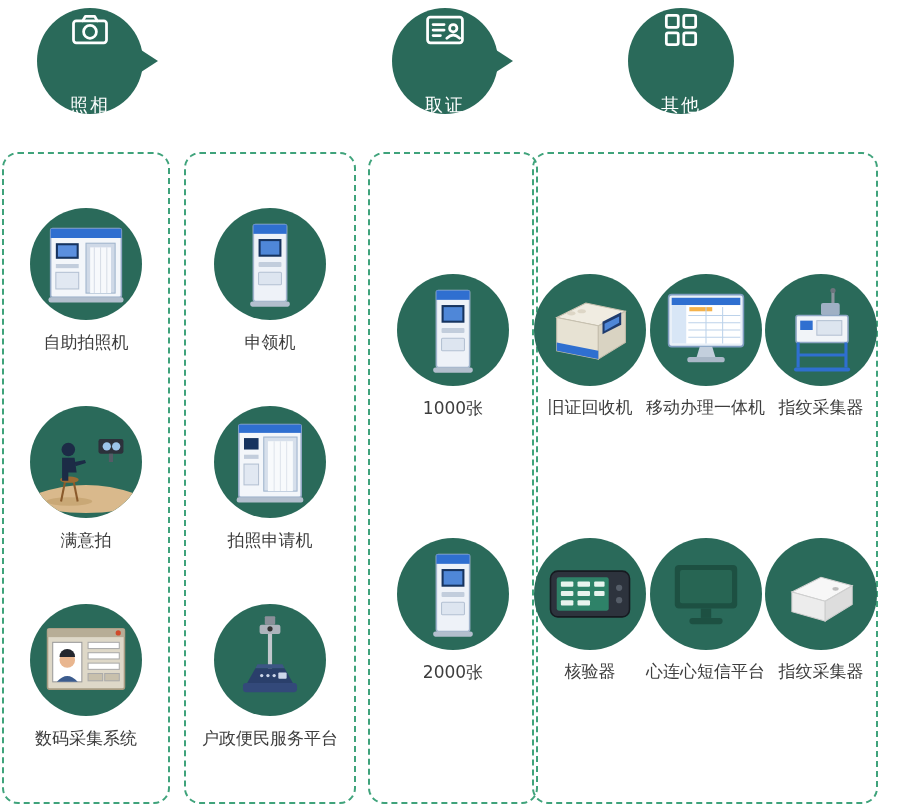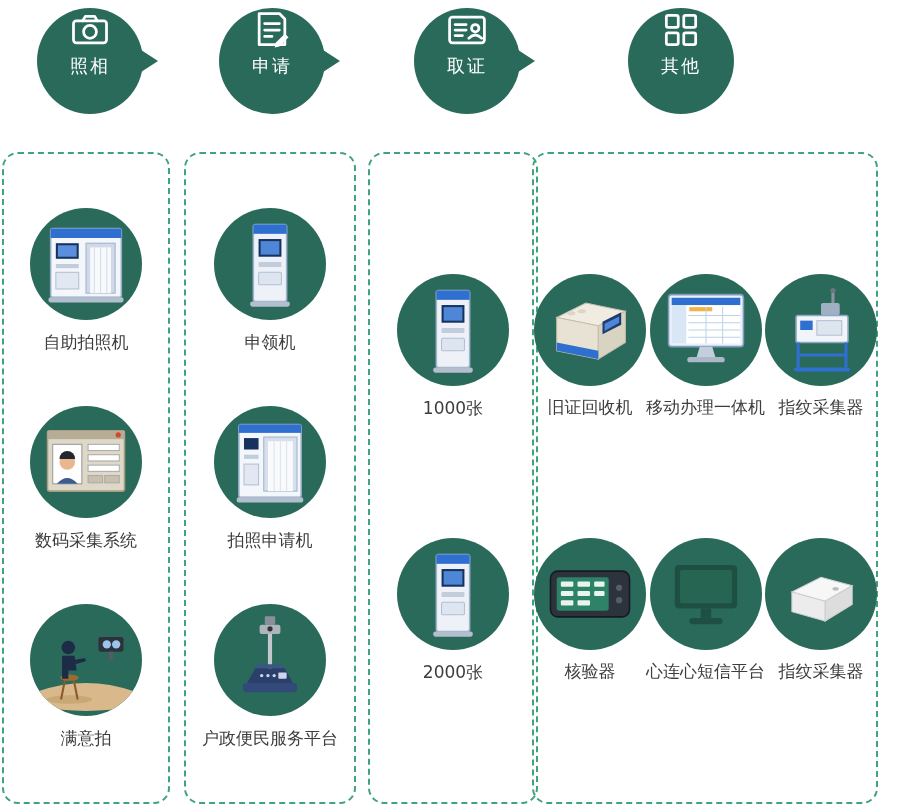--- a/index.html
+++ b/index.html
@@ -4,21 +4,21 @@
 <style>
   html,body{margin:0;padding:0;background:#ffffff;}
   .canvas{
     position:relative;width:900px;height:806px;background:#ffffff;
     font-family:"DejaVu Sans","Liberation Sans",sans-serif;overflow:hidden;
   }
   
   .step{
     position:absolute;top:8px;width:106px;height:106px;border-radius:50%;
     background:#2A6A5A;display:flex;flex-direction:column;align-items:center;
-    justify-content:flex-start;gap:5px;z-index:2;
+    justify-content:space-between;gap:5px;z-index:2;
   }
   .step .step-icon{width:44px;height:44px;display:block;}
   .step-label{color:#ffffff;font-size:18px;letter-spacing:2px;line-height:1;}
   .has-arrow::after{
     content:"";position:absolute;right:-15px;top:50%;transform:translateY(-50%);
     border-top:13px solid transparent;border-bottom:13px solid transparent;
     border-left:20px solid #2A6A5A;
   }
   
   .col{
@@ -46,30 +46,22 @@
 
   <div class="step has-arrow" style="left:37px">
     <svg class="step-icon" viewBox="0 0 48 48" fill="none" stroke="#ffffff" stroke-width="3" stroke-linejoin="round" stroke-linecap="round">
       <rect x="6" y="14" width="36" height="24" rx="3"></rect>
       <path d="M16 14 l3 -5 h10 l3 5"></path>
       <circle cx="24" cy="26" r="7"></circle>
     </svg>
     <div class="step-label">照相</div>
   </div>
 
-  <div class="step has-arrow" style="left:219px">
-    <svg class="step-icon" viewBox="0 0 48 48" fill="none" stroke="#ffffff" stroke-width="3" stroke-linejoin="round" stroke-linecap="round">
-      <path d="M10 6 h22 l6 6 v28 h-28 z"></path>
-      <path d="M16 17 h16 M16 24 h16 M16 31 h8"></path>
-      <path d="M28 38 l10 -10 l4 4 l-10 10 l-5 1 z" fill="#ffffff" stroke="none"></path>
-    </svg>
-    <div class="step-label">申请</div>
-  </div>
-
-  <div class="step has-arrow" style="left:414px">
+
+  <div class="step has-arrow" style="left:392px">
     <svg class="step-icon" viewBox="0 0 48 48" fill="none" stroke="#ffffff" stroke-width="3" stroke-linejoin="round" stroke-linecap="round">
       <rect x="5" y="10" width="38" height="28" rx="3"></rect>
       <path d="M11 18 h12 M11 24 h12 M11 30 h8"></path>
       <circle cx="33" cy="22" r="4"></circle>
       <path d="M26 33 q7 -7 14 0"></path>
     </svg>
     <div class="step-label">取证</div>
   </div>
 
   <div class="step" style="left:628px">
@@ -100,55 +92,55 @@
           <line x1="70" y1="34" x2="70" y2="78" stroke="#d7dde7"></line>
           <rect x="14" y="82" width="72" height="5" rx="2" fill="#b3bfce"></rect>
         </svg>
       </div>
       <div class="item-label">自助拍照机</div>
     </div>
 
     <div class="item">
       <div class="bubble">
         <svg viewBox="0 0 100 100">
+          <path d="M4 80 Q50 64 96 80 L96 94 Q50 104 4 94 Z" fill="#d9b98c"></path>
+          <ellipse cx="34" cy="88" rx="22" ry="4" fill="#c9a876"></ellipse>
+          <line x1="30" y1="68" x2="26" y2="88" stroke="#8a5a2b" stroke-width="2"></line>
+          <line x1="38" y1="68" x2="42" y2="88" stroke="#8a5a2b" stroke-width="2"></line>
+          <ellipse cx="34" cy="67" rx="9" ry="3" fill="#9c6b33"></ellipse>
+          <circle cx="33" cy="38" r="6.5" fill="#1c2b46"></circle>
+          <path d="M27 46 h12 l2 14 h-8 v8 h-6 z" fill="#1c2b46"></path>
+          <path d="M39 50 l10 -2 l1 3 l-10 3 z" fill="#1c2b46"></path>
+          <rect x="62" y="28" width="24" height="14" rx="2" fill="#2c313b"></rect>
+          <circle cx="70" cy="35" r="4" fill="#9cc4ea"></circle>
+          <circle cx="79" cy="35" r="4" fill="#9cc4ea"></circle>
+          <rect x="72" y="42" width="4" height="8" fill="#555b66"></rect>
+        </svg>
+      </div>
+      <div class="item-label">满意拍</div>
+    </div>
+
+    <div class="item">
+      <div class="bubble">
+        <svg viewBox="0 0 100 100">
           <rect x="13" y="20" width="74" height="58" rx="2" fill="#ded8c8" stroke="#a79c82" stroke-width="1.5"></rect>
           <rect x="13" y="20" width="74" height="8" fill="#b7ad96"></rect>
           <circle cx="81" cy="24" r="2.5" fill="#d04a2a"></circle>
           <rect x="18" y="33" width="28" height="38" fill="#ffffff" stroke="#999999"></rect>
           <circle cx="32" cy="50" r="7.5" fill="#e9b68f"></circle>
           <path d="M24.5 47 a7.5 7.5 0 0 1 15 0 z" fill="#23272e"></path>
           <path d="M22 71 q10 -11 20 0 z" fill="#3c5c8e"></path>
           <rect x="52" y="33" width="30" height="6" fill="#ffffff" stroke="#aaaaaa"></rect>
           <rect x="52" y="43" width="30" height="6" fill="#ffffff" stroke="#aaaaaa"></rect>
           <rect x="52" y="53" width="30" height="6" fill="#ffffff" stroke="#aaaaaa"></rect>
           <rect x="52" y="63" width="14" height="7" fill="#c8c0ac" stroke="#aaaaaa"></rect>
           <rect x="68" y="63" width="14" height="7" fill="#c8c0ac" stroke="#aaaaaa"></rect>
         </svg>
       </div>
       <div class="item-label">数码采集系统</div>
-    </div>
-
-    <div class="item">
-      <div class="bubble">
-        <svg viewBox="0 0 100 100">
-          <path d="M4 80 Q50 64 96 80 L96 94 Q50 104 4 94 Z" fill="#d9b98c"></path>
-          <ellipse cx="34" cy="88" rx="22" ry="4" fill="#c9a876"></ellipse>
-          <line x1="30" y1="68" x2="26" y2="88" stroke="#8a5a2b" stroke-width="2"></line>
-          <line x1="38" y1="68" x2="42" y2="88" stroke="#8a5a2b" stroke-width="2"></line>
-          <ellipse cx="34" cy="67" rx="9" ry="3" fill="#9c6b33"></ellipse>
-          <circle cx="33" cy="38" r="6.5" fill="#1c2b46"></circle>
-          <path d="M27 46 h12 l2 14 h-8 v8 h-6 z" fill="#1c2b46"></path>
-          <path d="M39 50 l10 -2 l1 3 l-10 3 z" fill="#1c2b46"></path>
-          <rect x="62" y="28" width="24" height="14" rx="2" fill="#2c313b"></rect>
-          <circle cx="70" cy="35" r="4" fill="#9cc4ea"></circle>
-          <circle cx="79" cy="35" r="4" fill="#9cc4ea"></circle>
-          <rect x="72" y="42" width="4" height="8" fill="#555b66"></rect>
-        </svg>
-      </div>
-      <div class="item-label">满意拍</div>
     </div>
   </div>
 
   <div class="col col2">
 
     <div class="item">
       <div class="bubble">
         <svg viewBox="0 0 100 100">
           <rect x="34" y="12" width="32" height="74" rx="2" fill="#eef2f8" stroke="#9fb3cc" stroke-width="1.5"></rect>
           <rect x="34" y="12" width="32" height="9" fill="#2f6fd0"></rect>

